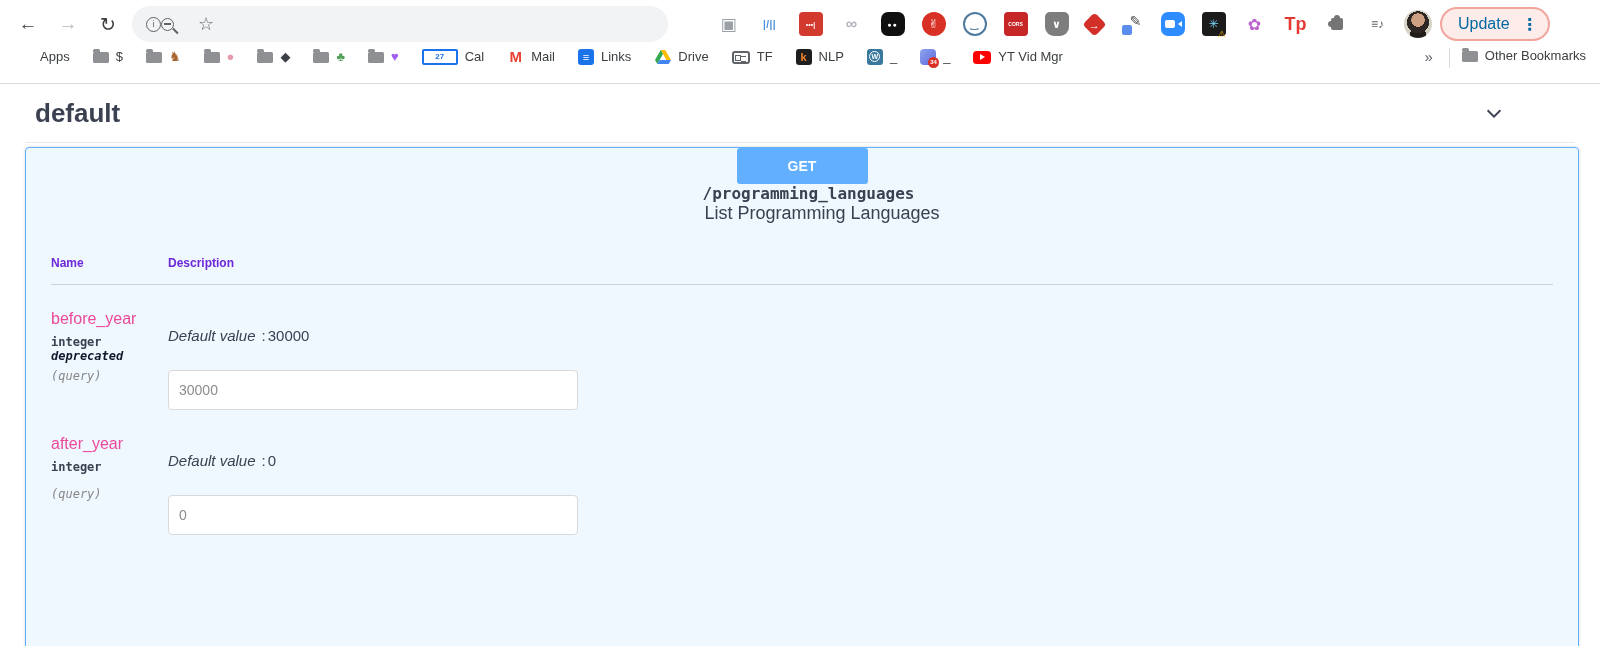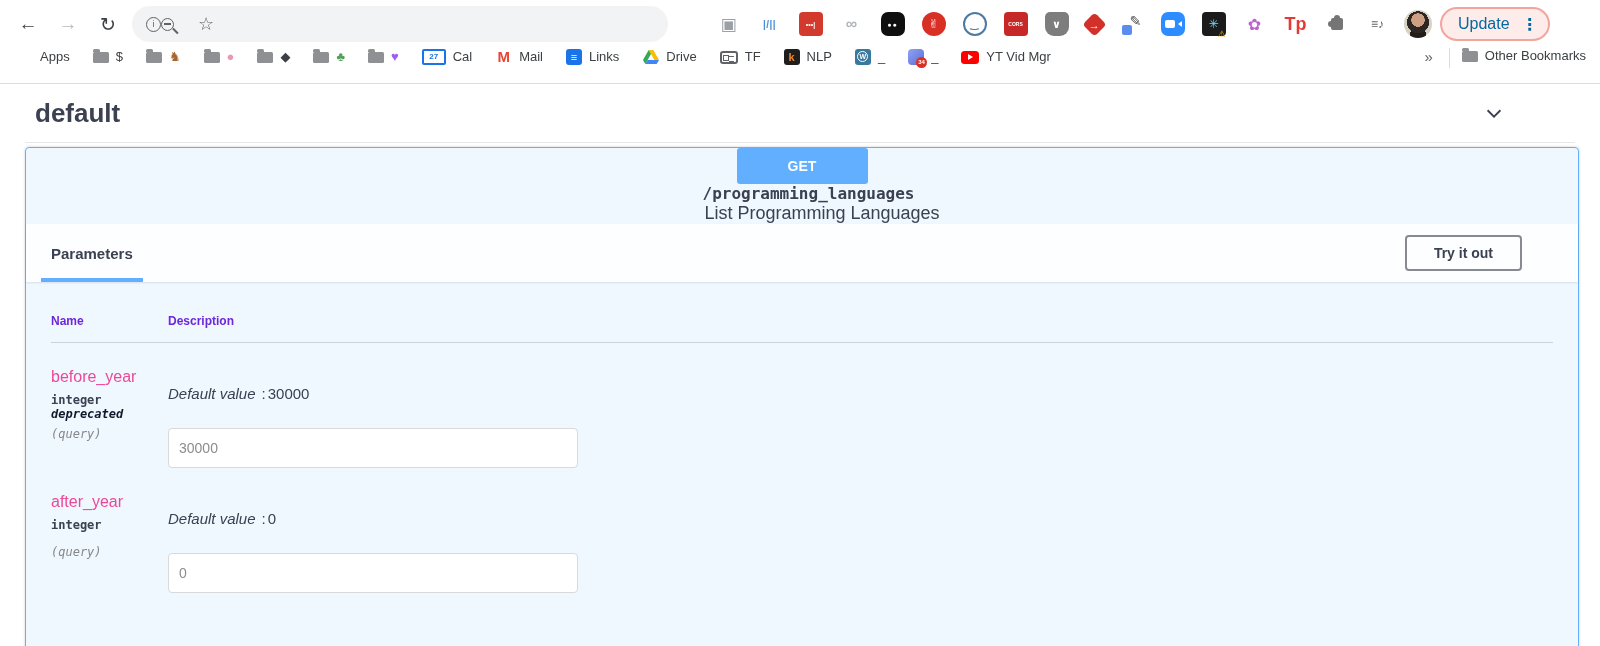--- a/index.html
+++ b/index.html
@@ -53,21 +53,21 @@
     border-bottom:1px solid #dadce0; }
   #bm-row { display:flex; align-items:center; }
   .bm { display:flex; align-items:center; margin-right:23px; cursor:pointer; white-space:nowrap; }
   .bi { width:17px; height:17px; display:inline-flex; align-items:center; justify-content:center; flex:none; }
   .bl { font-size:13px; color:#3c4043; margin-left:7px; }
   .apps { display:grid; grid-template-columns:repeat(3,4px); grid-auto-rows:4px; gap:1.5px; width:auto; height:auto; }
   .apps i { border-radius:1px; }
   .folder { width:16px; height:11px; background:#8f9093; border-radius:1.5px; position:relative; margin-top:2px; }
   .folder::before { content:""; position:absolute; top:-3px; left:0; width:7px; height:3px; background:#8f9093; border-radius:1.5px 1.5px 0 0; }
   .badge { border-radius:3px; font-weight:bold; width:16px; height:16px; }
-  .gcal { background:#fff; border:2px solid #1a73e8; border-radius:2px; width:24px; height:16px; }
+  .gcal { background:#fff; border:2px solid #1a73e8; border-radius:2px; width:36px; height:16px; }
   .gcal .inn { color:#1a73e8; font-size:8px; font-weight:bold; }
   .tf { width:18px; height:13px; border:2px solid #5f6368; border-radius:3px; position:relative; margin-top:1px; }
   .tf::before { content:""; position:absolute; left:1.5px; top:2.5px; width:4px; height:4px; border:1px solid #5f6368; }
   .tf::after { content:""; position:absolute; right:1.5px; top:3px; width:5px; height:4px;
     border-top:1.5px solid #5f6368; border-bottom:1.5px solid #5f6368; }
   .wp { background:#39799e; border-radius:3px; width:16px; height:16px; }
   .wp .inn { border:1px solid #fff; border-radius:50%; width:11px; height:11px; color:#fff; font-size:7px;
     display:flex; align-items:center; justify-content:center; font-weight:bold; }
   .cal34 { background:linear-gradient(135deg,#8fa4f2,#5b6bd5); border-radius:4px; position:relative; width:16px; height:16px; }
   .cal34 .inn { position:absolute; right:-3px; bottom:-3px; background:#d93025; color:#fff; border-radius:50%;
@@ -296,26 +296,20 @@
           <polyline points="5,9 12,16 19,9" fill="none" stroke="#3b4151" stroke-width="2"></polyline>
         </svg>
     </span>
   </div>
   <div class="opblock">
     <div class="op-summary">
       <span class="method">GET</span>
       <span class="path">/programming_languages</span>
       <span class="op-desc">List Programming Languages</span>
     </div>
-    <div class="section-header">
-      <div class="tab-item">
-        <span>Parameters</span>
-      </div>
-      <button class="try-btn">Try it out</button>
-    </div>
     <div class="params">
       <div class="thead">
         <span class="th name">Name</span>
         <span class="th">Description</span>
       </div>
       <div class="prow">
         <div class="pname">
           <div class="nm">before_year</div>
           <div class="tp">integer</div>
           <div class="dep">deprecated</div>

